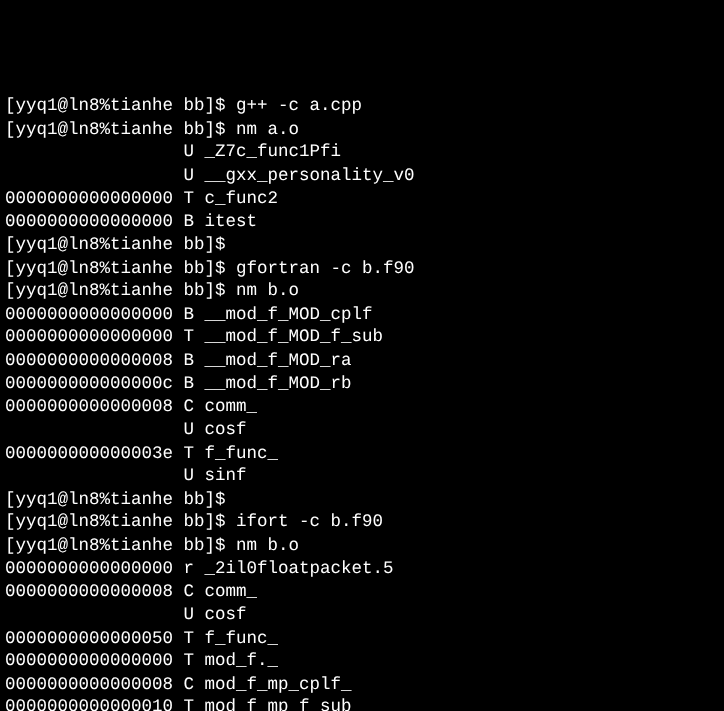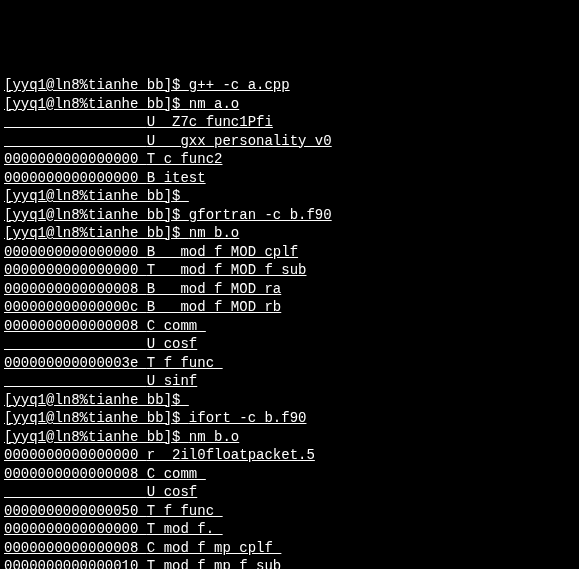--- a/index.html
+++ b/index.html
@@ -11,21 +11,20 @@
     font-size: 14px;
     line-height: 18.5px;
     white-space: pre;
     width: 579px;
     height: 569px;
     box-sizing: border-box;
     overflow: hidden;
   }
   .line {
     display: block;
-    text-decoration: underline;
   }
 </style>
 </head>
 <body>
 
 
 
 <div id="terminal"><span class="line"><span>[yyq1@ln8%tianhe bb]$ </span><span>g++ -c a.cpp</span></span><span class="line"><span>[yyq1@ln8%tianhe bb]$ </span><span>nm a.o</span></span><span class="line"><span>                 </span><span>U _Z7c_func1Pfi</span></span><span class="line"><span>                 </span><span>U __gxx_personality_v0</span></span><span class="line"><span>0000000000000000 </span><span>T c_func2</span></span><span class="line"><span>0000000000000000 </span><span>B itest</span></span><span class="line"><span>[yyq1@ln8%tianhe bb]$ </span><span></span></span><span class="line"><span>[yyq1@ln8%tianhe bb]$ </span><span>gfortran -c b.f90</span></span><span class="line"><span>[yyq1@ln8%tianhe bb]$ </span><span>nm b.o</span></span><span class="line"><span>0000000000000000 </span><span>B __mod_f_MOD_cplf</span></span><span class="line"><span>0000000000000000 </span><span>T __mod_f_MOD_f_sub</span></span><span class="line"><span>0000000000000008 </span><span>B __mod_f_MOD_ra</span></span><span class="line"><span>000000000000000c </span><span>B __mod_f_MOD_rb</span></span><span class="line"><span>0000000000000008 </span><span>C comm_</span></span><span class="line"><span>                 </span><span>U cosf</span></span><span class="line"><span>000000000000003e </span><span>T f_func_</span></span><span class="line"><span>                 </span><span>U sinf</span></span><span class="line"><span>[yyq1@ln8%tianhe bb]$ </span><span></span></span><span class="line"><span>[yyq1@ln8%tianhe bb]$ </span><span>ifort -c b.f90</span></span><span class="line"><span>[yyq1@ln8%tianhe bb]$ </span><span>nm b.o</span></span><span class="line"><span>0000000000000000 </span><span>r _2il0floatpacket.5</span></span><span class="line"><span>0000000000000008 </span><span>C comm_</span></span><span class="line"><span>                 </span><span>U cosf</span></span><span class="line"><span>0000000000000050 </span><span>T f_func_</span></span><span class="line"><span>0000000000000000 </span><span>T mod_f._</span></span><span class="line"><span>0000000000000008 </span><span>C mod_f_mp_cplf_</span></span><span class="line"><span>0000000000000010 </span><span>T mod_f_mp_f_sub_</span></span></div>
 
 

